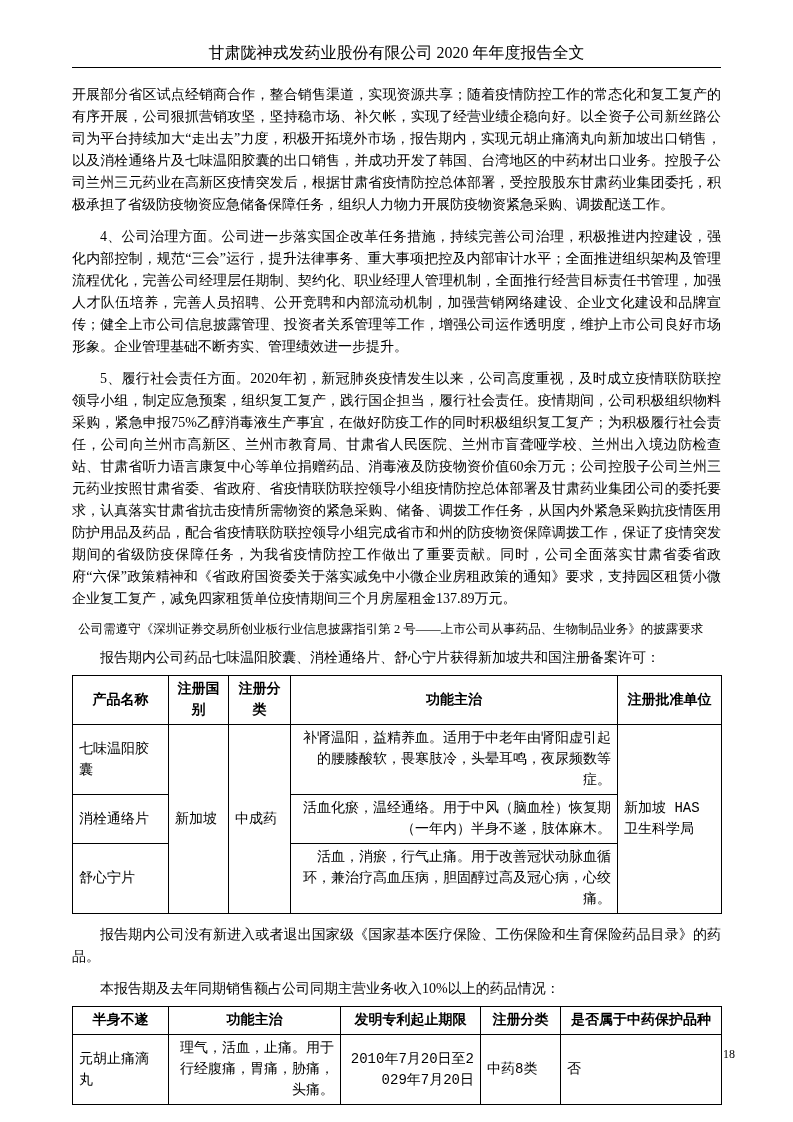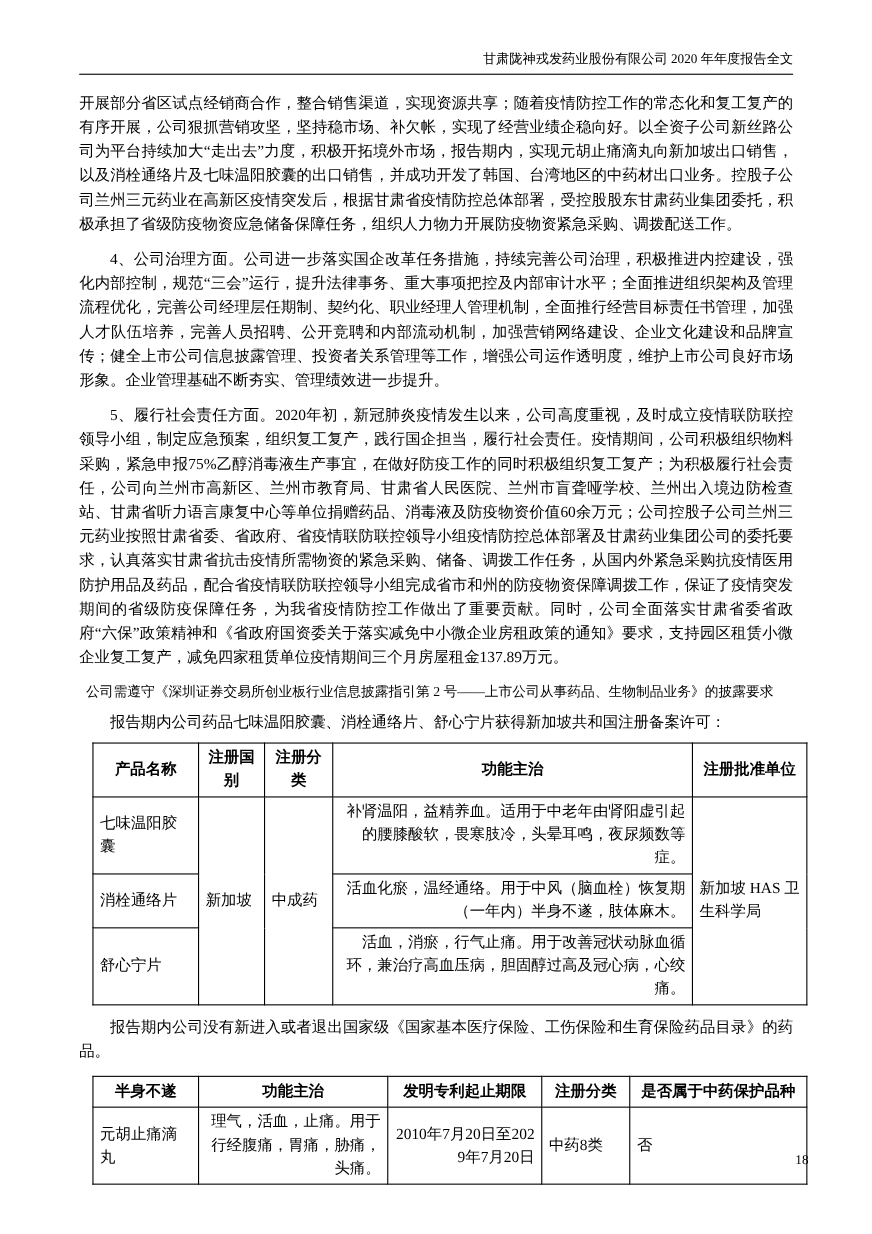--- a/index.html
+++ b/index.html
@@ -4,35 +4,35 @@
 <style>
   * { box-sizing: border-box; }
   html, body { margin: 0; padding: 0; background: #e8e8e8; }
   .page {
     width: 793px; height: 1122px; margin: 0 auto; background: #ffffff;
     color: #000000; position: relative; overflow: hidden;
     font-family: "Liberation Serif", "DejaVu Serif", serif;
     padding: 44px 72px 40px 72px;
   }
   .doc-header {
-    text-align: right; font-size: 12px; line-height: 18px;
+    text-align: center; font-size: 16px; line-height: 18px;
     padding-bottom: 5px; border-bottom: 1px solid #000; margin-bottom: 16px;
   }
   .para {
     font-size: 14px; line-height: 22px; text-align: justify;
     margin: 0 0 10px 0;
   }
   .indent { text-indent: 2em; }
   .note {
     font-size: 12.5px; line-height: 19px; margin: 0 0 8px 0;
     text-indent: 0.5em; text-align: left;
   }
   table.doc-table {
     border-collapse: collapse; width: 100%; font-size: 14px;
-    margin: 2px 0 10px 12px; table-layout: fixed;
+    margin: 2px 0 10px 0; table-layout: fixed; font-family: Liberation Mono, monospace;
   }
   table.doc-table th, table.doc-table td {
     border: 1px solid #000; padding: 3px 6px; vertical-align: middle;
     line-height: 21px; word-break: break-all;
   }
   table.doc-table th { font-weight: bold; text-align: center; height: 28px; }
   td.center { text-align: left; }
   td.left { text-align: right; }
   .col-name   { width: 96px; }
   .col-country{ width: 60px; }
@@ -98,20 +98,21 @@
       <tr>
         <td class="center">舒心宁片</td>
         <td class="left">活血，消瘀，行气止痛。用于改善冠状动脉血循环，兼治疗高血压病，胆固醇过高及冠心病，心绞痛。</td>
       </tr>
     </tbody>
   </table>
 
 
   <p class="para indent">报告期内公司没有新进入或者退出国家级《国家基本医疗保险、工伤保险和生育保险药品目录》的药品。</p>
 
+  <p class="para indent" style="margin-bottom:6px;">本报告期及去年同期销售额占公司同期主营业务收入10%以上的药品情况：</p>
 
   <table class="doc-table">
     <colgroup>
       <col class="col2-name">
         <col class="col2-func">
         <col class="col2-patent">
         <col class="col2-class">
         <col class="col2-prot">
     </colgroup>
     <thead>

